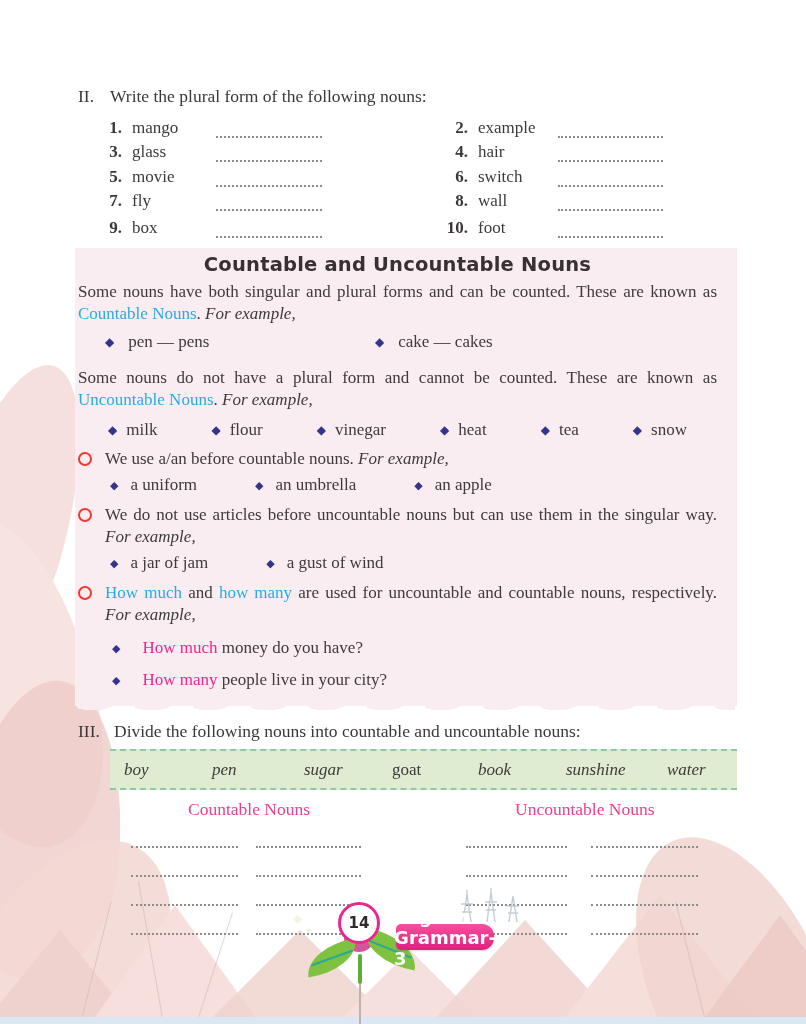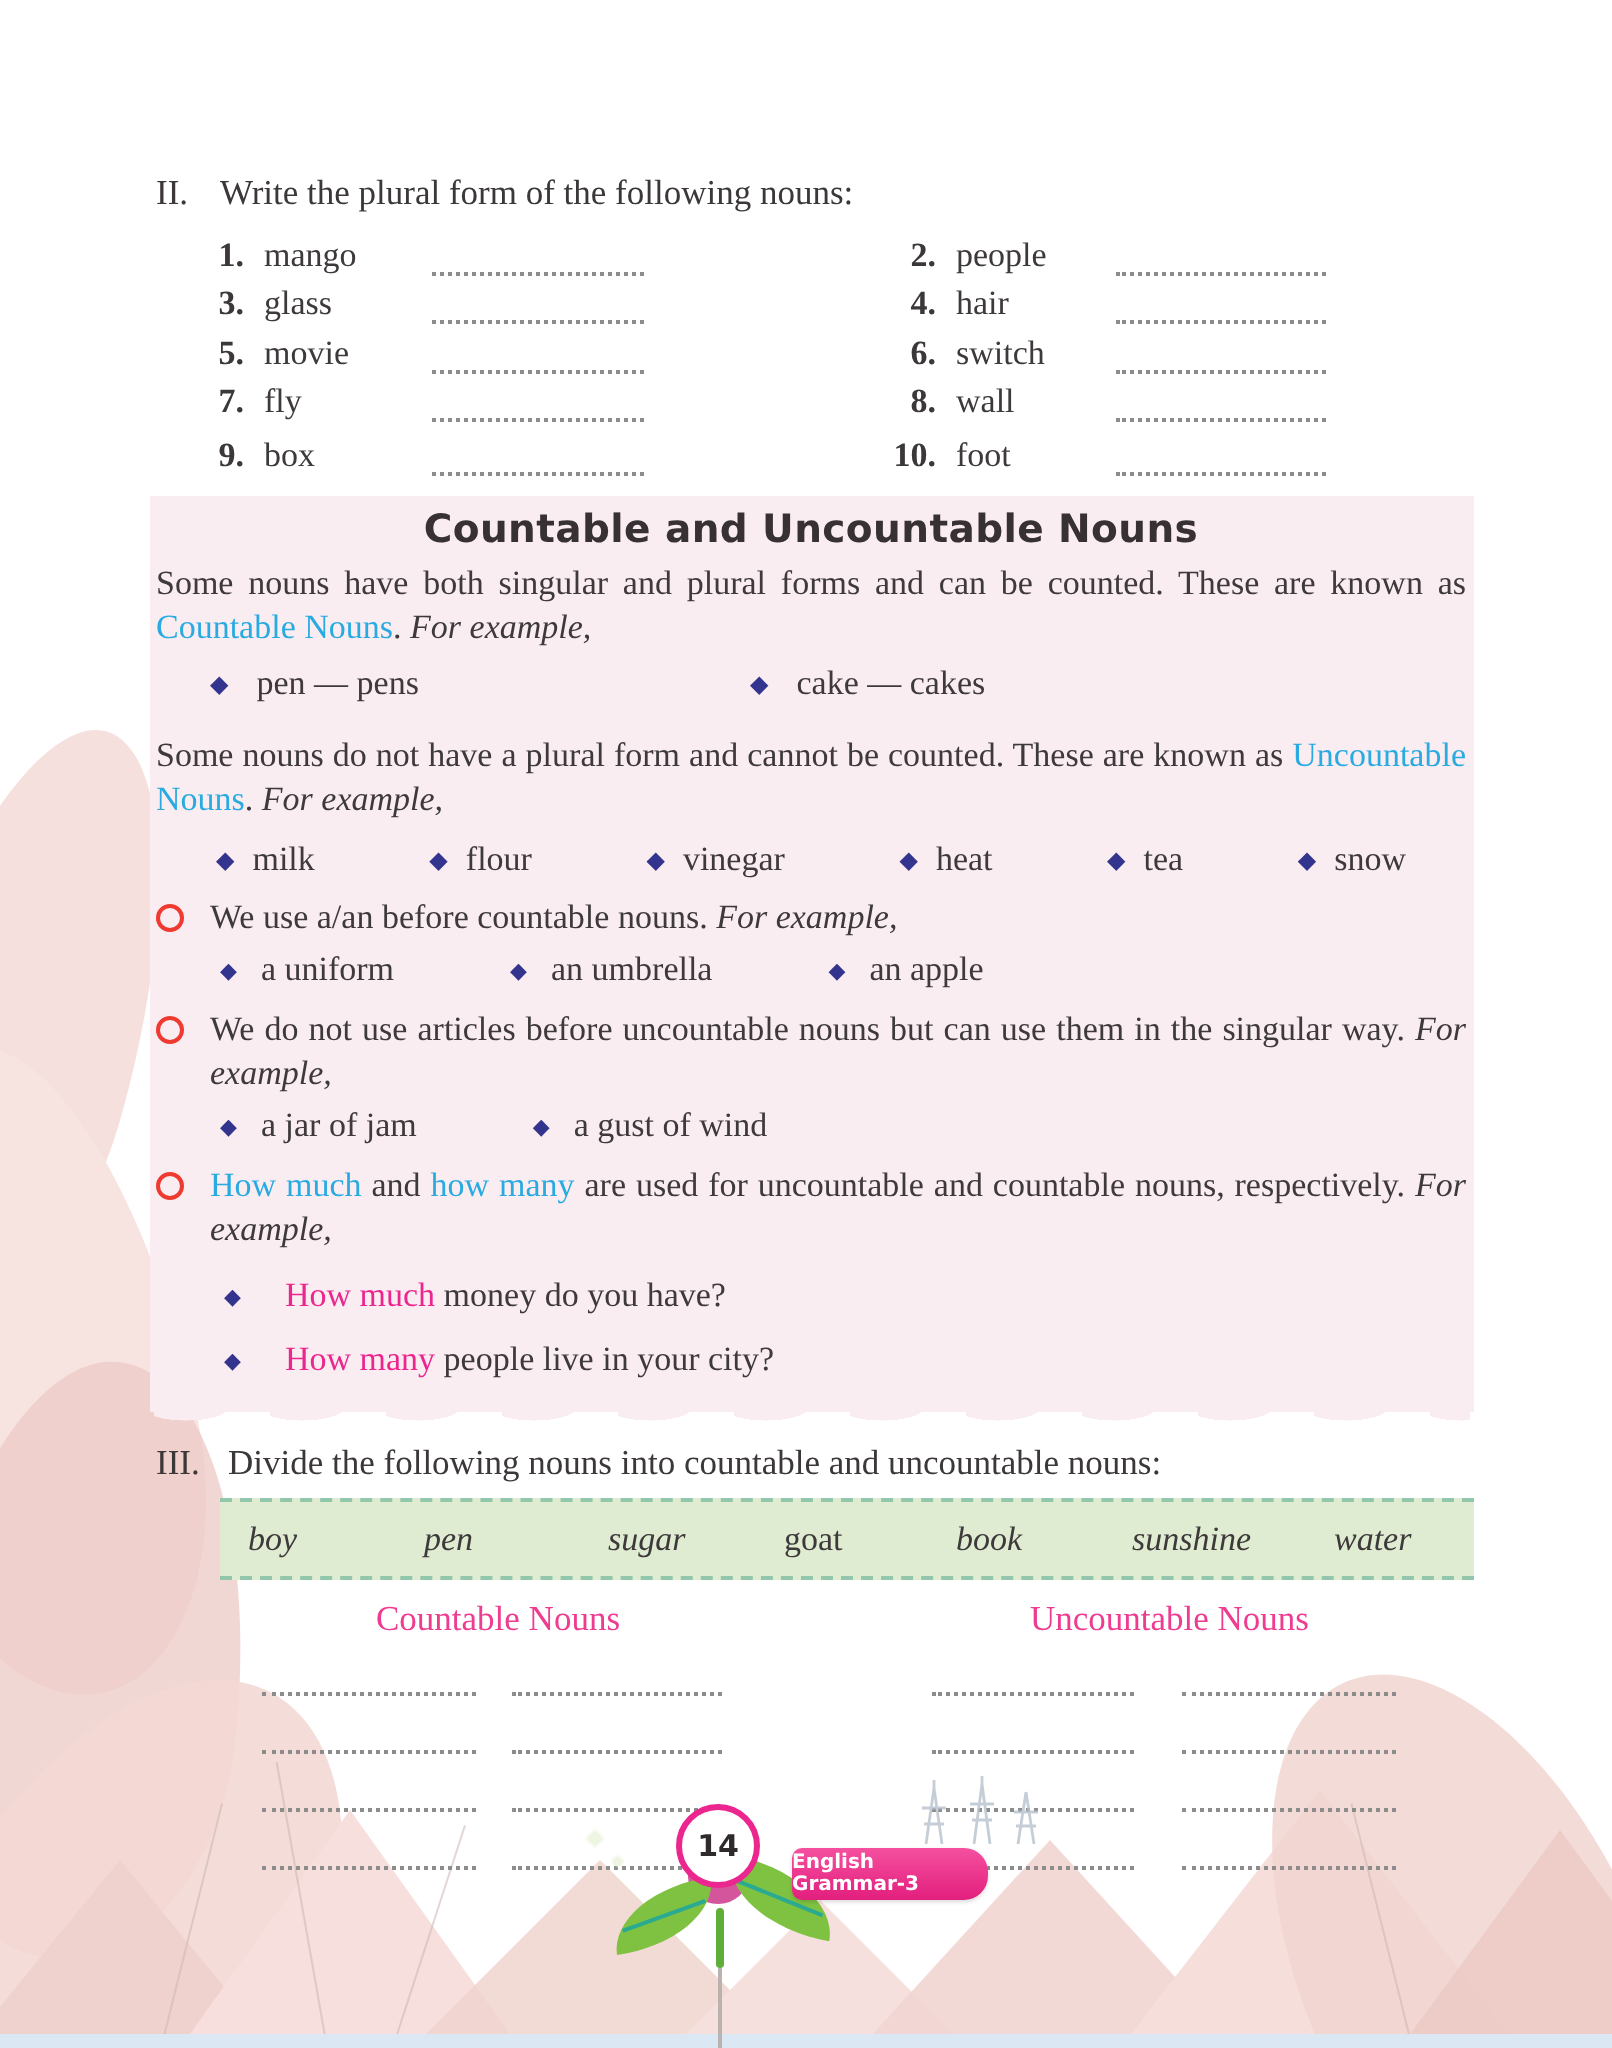--- a/index.html
+++ b/index.html
@@ -19,21 +19,21 @@
   .plist{padding-left:18px;}
   .prow{display:flex;align-items:flex-end;height:24.6px;font-size:17px;}
   .prow .num{width:26px;text-align:right;margin-right:10px;font-weight:bold;color:#3c3839;}
   .prow .num2{width:30px;text-align:right;margin-left:116px;margin-right:10px;font-weight:bold;color:#3c3839;}
   .prow .w1{width:84px;}
   .prow .w2{width:80px;}
   .dots{display:inline-block;height:15px;border-bottom:2px dotted #8c8c8c;}
   .d1{width:106px;} .d2{width:105px;}
   
   .pinkbox{position:relative;background:#faedf1;margin:10px 0 0 -3px;width:662px;
-           padding:5px 4px 12px 3px;box-sizing:border-box;font-size:17px;line-height:22px;}
+           padding:5px 20px 12px 3px;box-sizing:border-box;font-size:17px;line-height:22px;}
   .pinkbox::after{content:"";position:absolute;left:2px;right:2px;bottom:-8px;height:10px;
            background:radial-gradient(ellipse 30px 9px at 16px 0,#faedf1 69%,transparent 70%);
            background-size:58px 10px;background-repeat:repeat-x;}
   .boxtitle{text-align:center;font-family:"DejaVu Sans",sans-serif;font-weight:bold;
             font-size:19.5px;letter-spacing:.2px;color:#383134;margin:0 0 4px 0;line-height:24px;}
   .para{text-align:justify;margin:0;}
   .cyan{color:#29abe2;}
   .magenta{color:#ec268f;}
   .ital{font-style:italic;margin-top:11px;}
   .dia{color:#33348e;font-size:12px;vertical-align:1px;font-family:"DejaVu Sans",sans-serif;}
@@ -75,21 +75,21 @@
   .leaf{position:absolute;background:#7fc241;}
   .leaf.l{left:306px;top:62px;width:52px;height:32px;border-radius:100% 0 100% 0;transform:rotate(-8deg);}
   .leaf.r{left:362px;top:52px;width:56px;height:34px;border-radius:0 100% 0 100%;transform:rotate(10deg);}
   .leaf::after{content:"";position:absolute;left:8%;top:46%;width:84%;height:2px;background:#1ba6a0;opacity:.85;transform:rotate(-12deg);}
   .leaf.r::after{transform:rotate(12deg);}
   .stem{position:absolute;left:358px;top:74px;width:4px;height:30px;background:#5fae3a;border-radius:2px;}
   .stem2{position:absolute;left:359px;top:104px;width:1.5px;height:46px;background:#b9b2ae;}
   .banner{position:absolute;left:396px;top:44px;width:98px;height:26px;
           background:linear-gradient(180deg,#f5509f,#e21f7d);border-radius:5px 12px 12px 5px;
           display:flex;align-items:center;justify-content:center;
-          font-family:"DejaVu Sans",sans-serif;font-weight:bold;font-size:10px;color:#ffffff;
+          font-family:"DejaVu Sans",sans-serif;font-weight:bold;font-size:18px;color:#ffffff;
           box-shadow:0 1px 2px rgba(0,0,0,.15);}
   .towers{position:absolute;left:455px;top:8px;opacity:.8;}
   .sparkle{position:absolute;font-size:13px;color:#eef6e2;text-shadow:0 0 2px #cfe3b5;}
 </style>
 </head>
 <body>
 
 <div class="page">
 
   <div>
@@ -117,21 +117,21 @@
     <div class="sec-head">
       <span class="roman">II.</span>
       <span>Write the plural form of the following nouns:</span>
     </div>
     <div class="plist">
       <div class="prow">
         <span class="num">1.</span>
           <span class="w1">mango</span>
           <span class="dots d1"></span>
         <span class="num2">2.</span>
-          <span class="w2">people</span>
+          <span class="w2">example</span>
           <span class="dots d2"></span>
       </div>
       <div class="prow">
         <span class="num">3.</span>
           <span class="w1">glass</span>
           <span class="dots d1"></span>
         <span class="num2">4.</span>
           <span class="w2">hair</span>
           <span class="dots d2"></span>
       </div>

